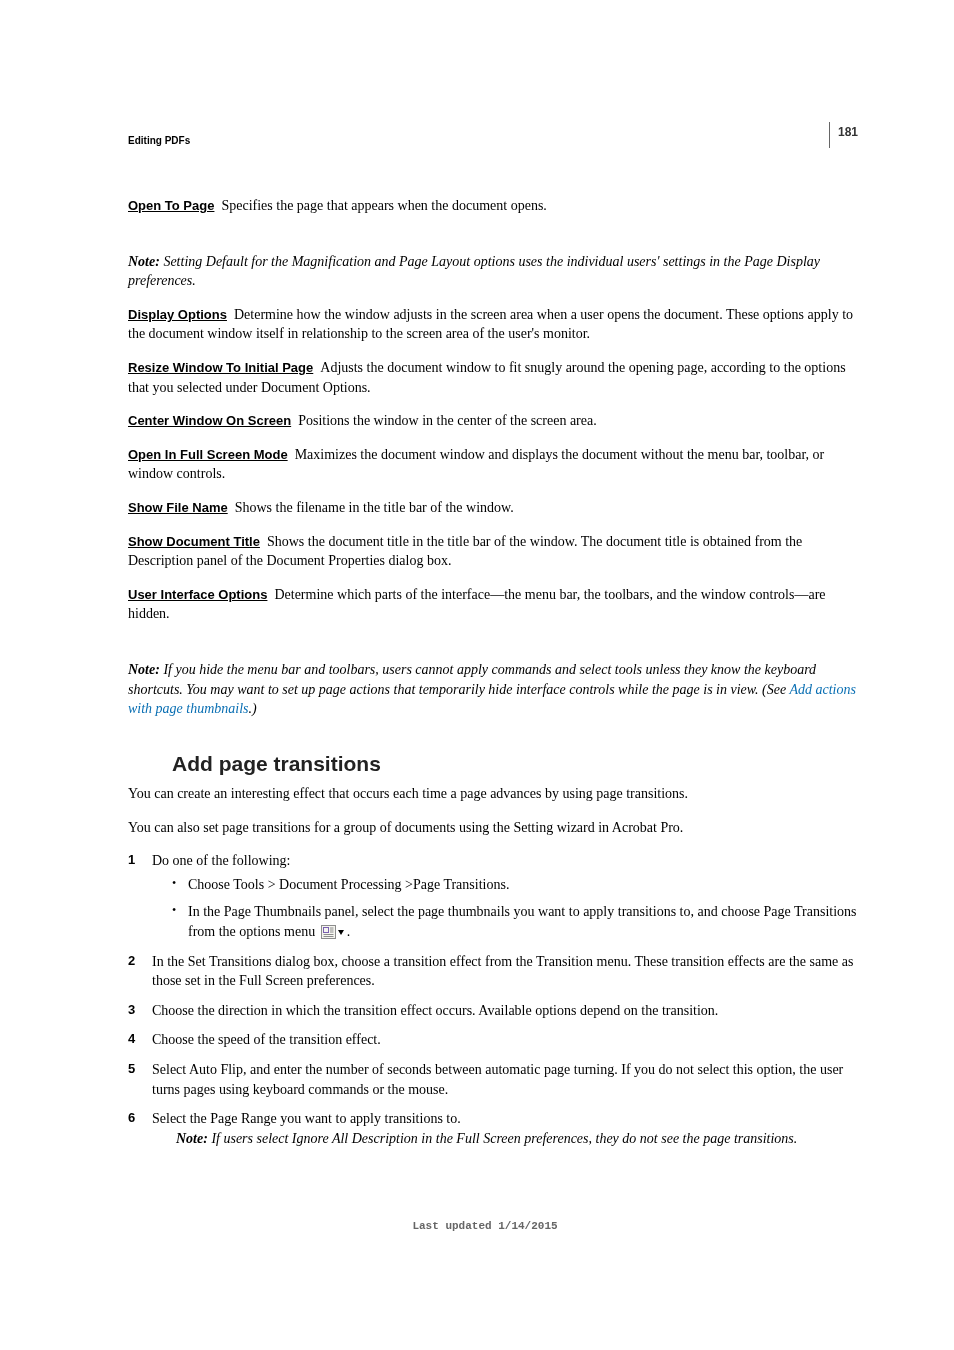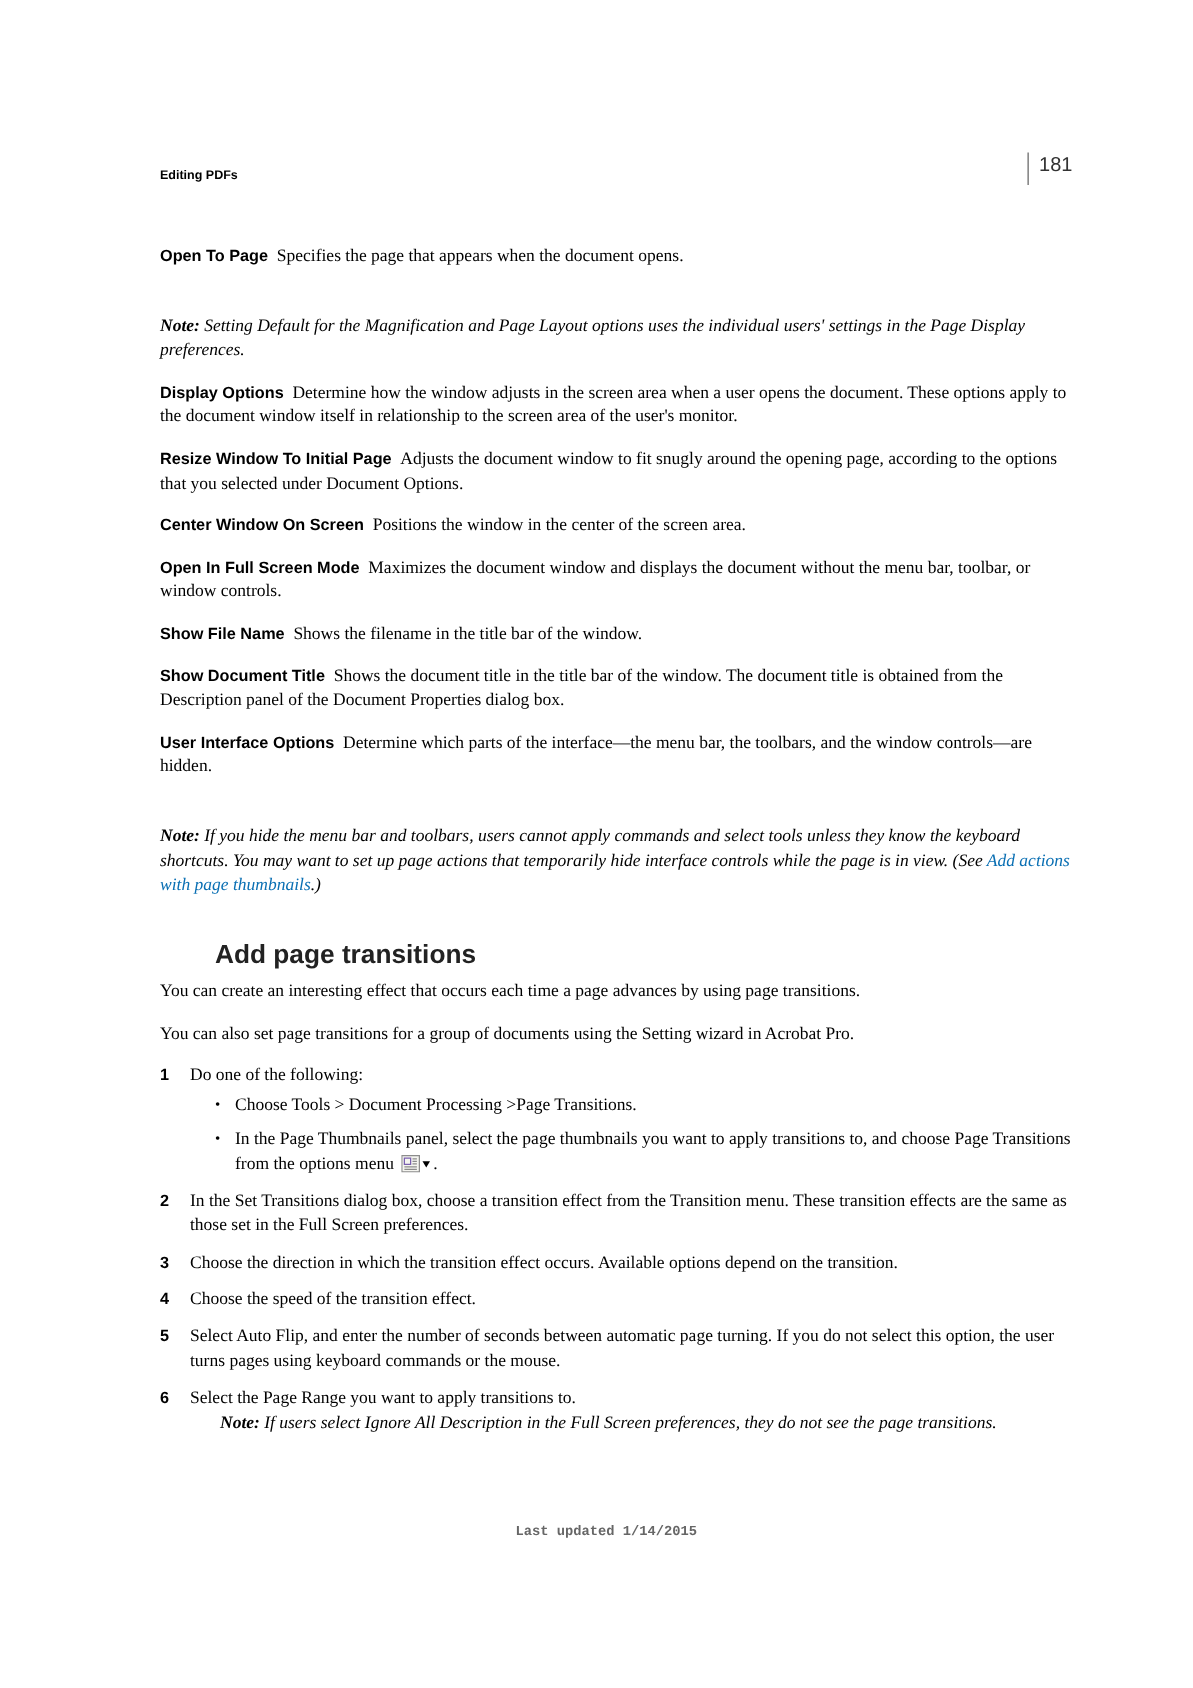--- a/index.html
+++ b/index.html
@@ -21,39 +21,40 @@
   .page-number-box {
     position: absolute;
     top: 122px;
     right: 96px;
     padding-left: 8px;
     border-left: 1px solid #666;
     height: 26px;
   }
   .page-number {
     font-family: "Myriad Pro", Arial, sans-serif;
-    font-size: 16px;
-    font-weight: 400;
+    font-size: 12px;
+    font-weight: 700;
     color: #333;
   }
   .section-label {
     font-family: "Myriad Pro", Arial, sans-serif;
     font-weight: 700;
     font-size: 10px;
     margin-top: 14px;
     margin-bottom: 48px;
   }
   .para {
     margin: 0 0 14px 0;
     font-size: 14px;
   }
   .term {
     font-family: "Myriad Pro", Arial, sans-serif;
     font-weight: 700;
     font-size: 13px;
+    text-decoration: underline;
   }
   .gap-top { margin-top: 36px; }
   .note-start {
     font-family: "Minion Pro", Georgia, serif;
     font-weight: 700;
     font-style: italic;
   }
   .italic { font-style: italic; }
   .link {
     color: #0a6fb3;

